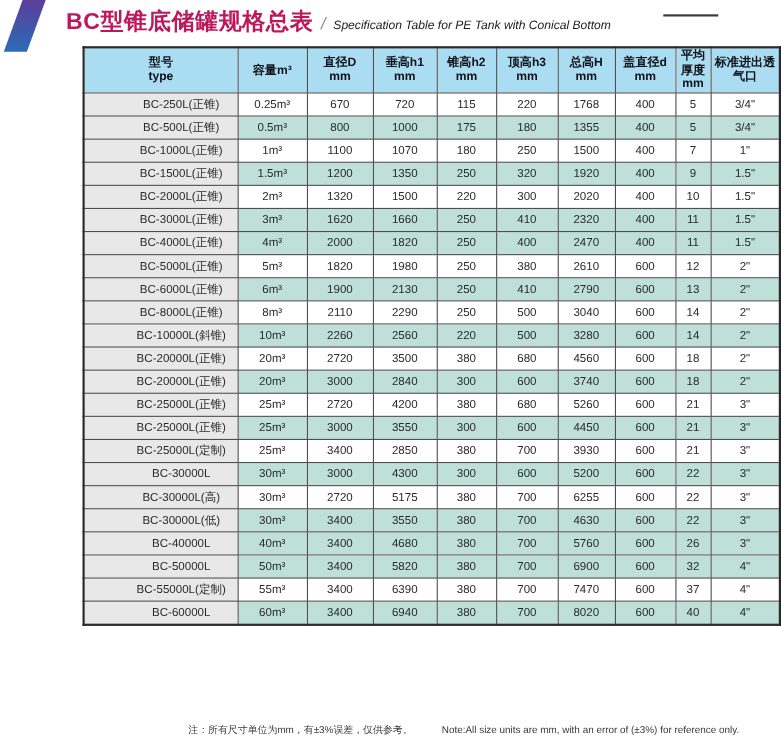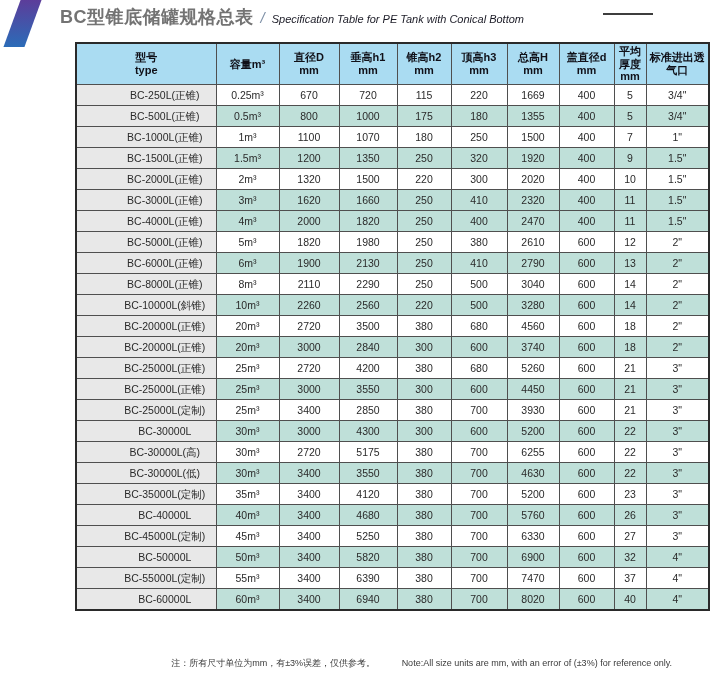--- a/index.html
+++ b/index.html
@@ -18,21 +18,21 @@
     overflow:hidden;
   }
   .logo{
     position:absolute;left:12px;top:0;width:21px;height:47px;
     transform:skewX(-20deg);
     background:linear-gradient(180deg,var(--logo-top) 0%,var(--logo-bottom) 100%);
   }
   .titlebar{
     position:absolute;left:60px;top:5px;display:flex;align-items:baseline;white-space:nowrap;
   }
-  .title-zh{font-size:18px;font-weight:bold;color:#737373;letter-spacing:.5px;}
+  .title-zh{font-size:21px;font-weight:bold;color:#be185d;letter-spacing:.5px;}
   .title-sep{font-size:15px;color:#7d8fa6;margin:0 7px;font-style:italic;}
   .title-en{font-size:11px;font-style:italic;color:#1b1b26;}
   .title-line{position:absolute;left:603px;top:13px;width:50px;height:2px;background:#3d3d3d;}
 
   table.spec{
     position:absolute;left:47px;top:42px;
     border-collapse:collapse;table-layout:fixed;
     border:2px solid var(--outer);
     margin-left:28px;
   }
@@ -110,21 +110,21 @@
       </tr>
     </thead>
   <tbody>
       <tr>
         <td class="type">BC-250L(正锥)</td>
         <td class="">0.25m³</td>
         <td class="">670</td>
         <td class="">720</td>
         <td class="">115</td>
         <td class="">220</td>
-        <td class="">1669</td>
+        <td class="">1768</td>
         <td class="">400</td>
         <td class="">5</td>
         <td class="">3/4"</td>
       </tr>
       <tr>
         <td class="type">BC-500L(正锥)</td>
         <td class="shade">0.5m³</td>
         <td class="shade">800</td>
         <td class="shade">1000</td>
         <td class="shade">175</td>
@@ -332,56 +332,32 @@
         <td class="shade">3400</td>
         <td class="shade">3550</td>
         <td class="shade">380</td>
         <td class="shade">700</td>
         <td class="shade">4630</td>
         <td class="shade">600</td>
         <td class="shade">22</td>
         <td class="shade">3"</td>
       </tr>
       <tr>
-        <td class="type">BC-35000L(定制)</td>
-        <td class="">35m³</td>
-        <td class="">3400</td>
-        <td class="">4120</td>
-        <td class="">380</td>
-        <td class="">700</td>
-        <td class="">5200</td>
-        <td class="">600</td>
-        <td class="">23</td>
-        <td class="">3"</td>
-      </tr>
-      <tr>
         <td class="type">BC-40000L</td>
         <td class="shade">40m³</td>
         <td class="shade">3400</td>
         <td class="shade">4680</td>
         <td class="shade">380</td>
         <td class="shade">700</td>
         <td class="shade">5760</td>
         <td class="shade">600</td>
         <td class="shade">26</td>
         <td class="shade">3"</td>
       </tr>
       <tr>
-        <td class="type">BC-45000L(定制)</td>
-        <td class="">45m³</td>
-        <td class="">3400</td>
-        <td class="">5250</td>
-        <td class="">380</td>
-        <td class="">700</td>
-        <td class="">6330</td>
-        <td class="">600</td>
-        <td class="">27</td>
-        <td class="">3"</td>
-      </tr>
-      <tr>
         <td class="type">BC-50000L</td>
         <td class="shade">50m³</td>
         <td class="shade">3400</td>
         <td class="shade">5820</td>
         <td class="shade">380</td>
         <td class="shade">700</td>
         <td class="shade">6900</td>
         <td class="shade">600</td>
         <td class="shade">32</td>
         <td class="shade">4"</td>

